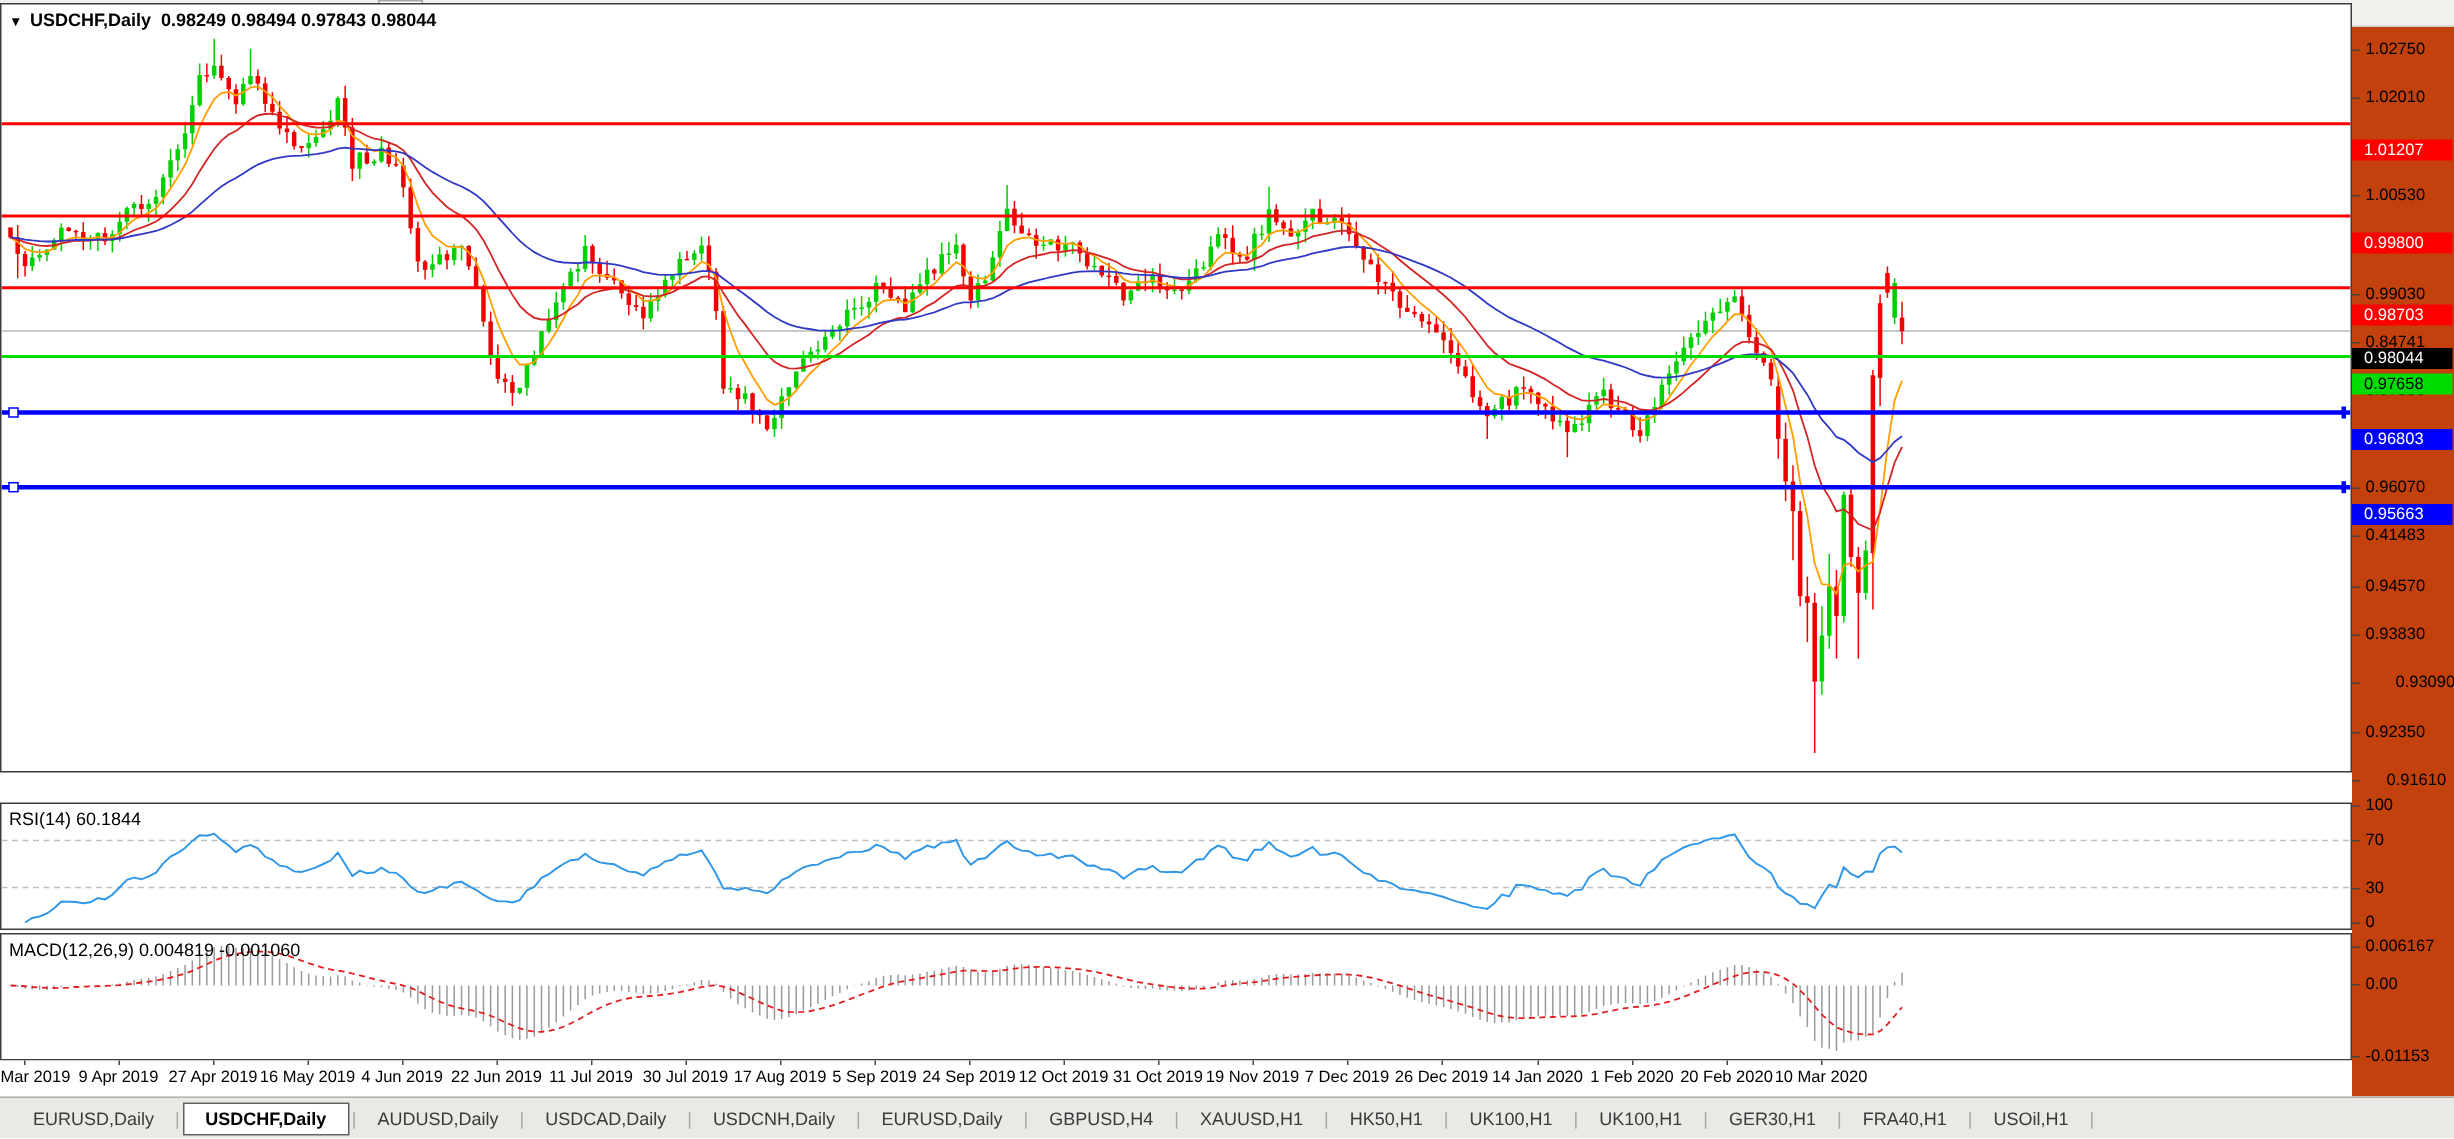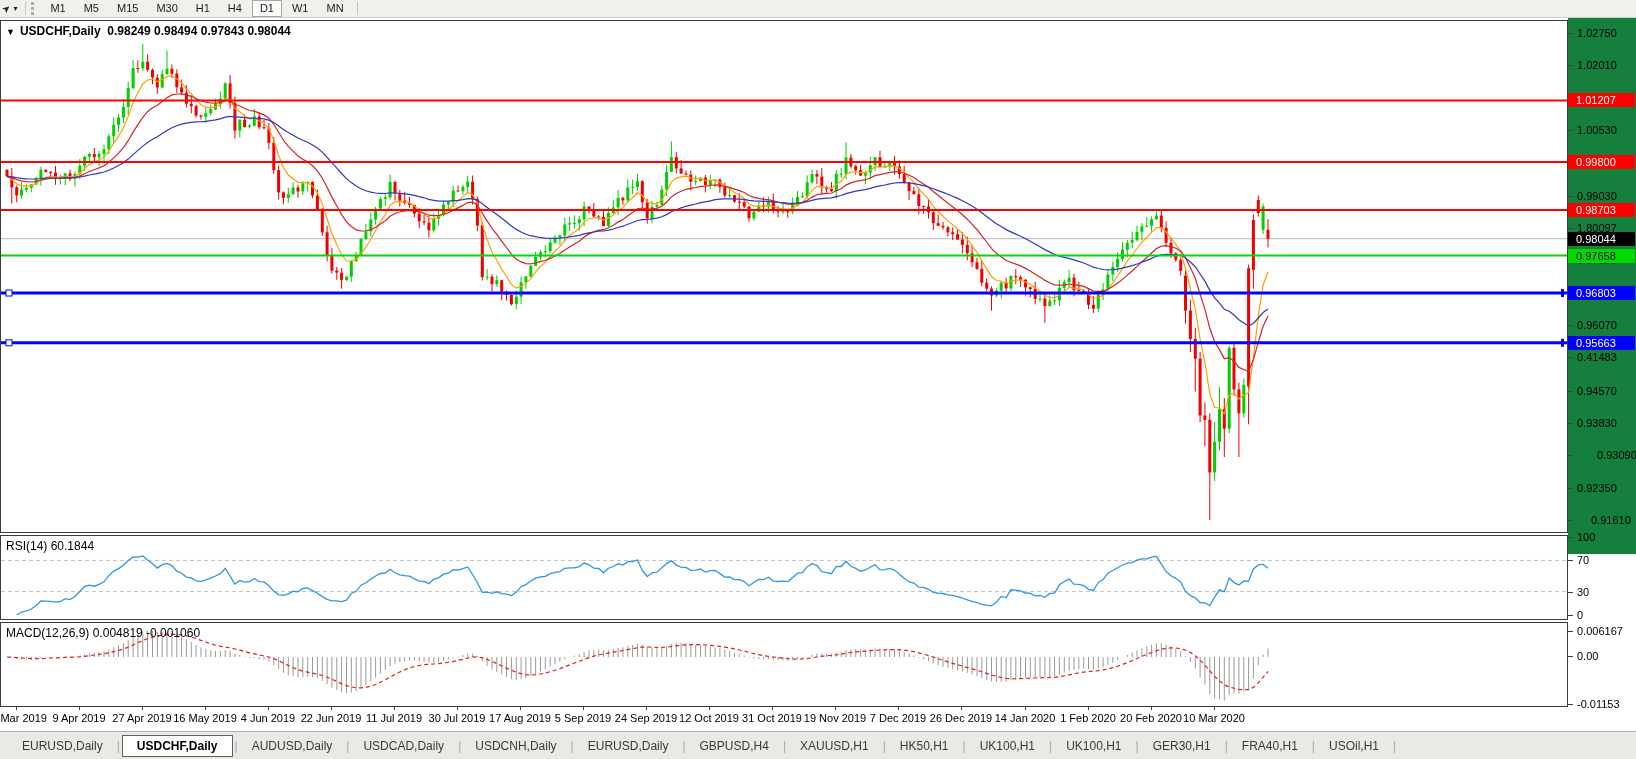--- a/index.html
+++ b/index.html
@@ -13,35 +13,35 @@
   .tool-caret { font-size:8px; color:#222; margin:0 4px 0 3px; }
   .vsep { width:1px; height:13px; background:#c6c4bf; margin:0 4px; }
   .grip { width:3px; height:13px; border-left:3px dotted #b3b0aa; margin:0 4px 0 1px; }
   .tf-btn { height:15px; line-height:15px; padding:0 7px; margin:0 1px; font-size:11px; color:#1c1c1c;
             border:1px solid transparent; cursor:default; }
   .tf-btn.active { background:#fcfcfb; border:1px solid #a9a69f; }
 
   
   .panel { position:absolute; left:0; width:1568px; background:#fff; border:1px solid #3c3c3c;
            box-sizing:border-box; }
-  #main-panel { top:20px;  height:513px; }
+  #main-panel { top:2px;  height:513px; }
   #rsi-panel  { top:535px; height:85px;  }
   #macd-panel { top:622px; height:85px;  }
   .panel svg { position:absolute; left:0; top:0; }
   .panel-label { position:absolute; left:5px; top:3px; font-size:12px; color:#000; z-index:6; white-space:nowrap; }
   #main-title { font-weight:bold; }
   #main-title .collapse { font-size:9px; margin-right:5px; }
 
   
   .date-axis { position:absolute; top:707px; left:0; width:1568px; height:24px; background:#fff; }
   .date-label { position:absolute; top:5px; font-size:11px; color:#000; white-space:nowrap; transform:translateX(-50%); }
   .date-tick { position:absolute; top:0; width:1px; height:3px; background:#444; }
 
   
-  .price-axis { position:absolute; top:18px; left:1568px; width:68px; height:536px; background:#15803d; }
+  .price-axis { position:absolute; top:18px; left:1568px; width:68px; height:713px; background:#c2410c; }
   .y-tick-dash { position:absolute; left:0; width:5px; height:1px; background:#444; }
   .y-tick-label { position:absolute; left:9px; font-size:11px; color:#000; white-space:nowrap; }
   .price-tag { position:absolute; left:0; width:67px; height:14px; line-height:14px; font-size:11px;
                padding-left:8px; box-sizing:border-box; white-space:nowrap; z-index:4; }
 
   
   .tabbar { position:absolute; top:731px; left:0; width:1636px; height:28px; background:#ebe9e6;
             border-top:1px solid #b3b0aa; display:flex; align-items:center; padding-left:10px;
             box-sizing:border-box; }
   .tab { font-size:12px; color:#3a3a3a; padding:4px 12px; white-space:nowrap; cursor:default; }
@@ -938,21 +938,21 @@
   <div class="price-axis" id="price-axis">
       <div class="y-tick-dash" style="top: 15px;"></div>
       <div class="y-tick-label" style="top: 9px;">1.02750</div>
       <div class="y-tick-dash" style="top: 47px;"></div>
       <div class="y-tick-label" style="top: 41px;">1.02010</div>
       <div class="y-tick-dash" style="top: 112px;"></div>
       <div class="y-tick-label" style="top: 106px;">1.00530</div>
       <div class="y-tick-dash" style="top: 178px;"></div>
       <div class="y-tick-label" style="top: 172px;">0.99030</div>
       <div class="y-tick-dash" style="top: 210px;"></div>
-      <div class="y-tick-label" style="top: 204px;">1.80097</div>
+      <div class="y-tick-label" style="top: 204px;">0.84741</div>
       <div class="y-tick-dash" style="top: 242px;"></div>
       <div class="y-tick-label" style="top: 236px;">0.97550</div>
       <div class="y-tick-dash" style="top: 307px;"></div>
       <div class="y-tick-label" style="top: 301px;">0.96070</div>
       <div class="y-tick-dash" style="top: 339px;"></div>
       <div class="y-tick-label" style="top: 333px;">0.41483</div>
       <div class="y-tick-dash" style="top: 373px;"></div>
       <div class="y-tick-label" style="top: 367px;">0.94570</div>
       <div class="y-tick-dash" style="top: 405px;"></div>
       <div class="y-tick-label" style="top: 399px;">0.93830</div>

